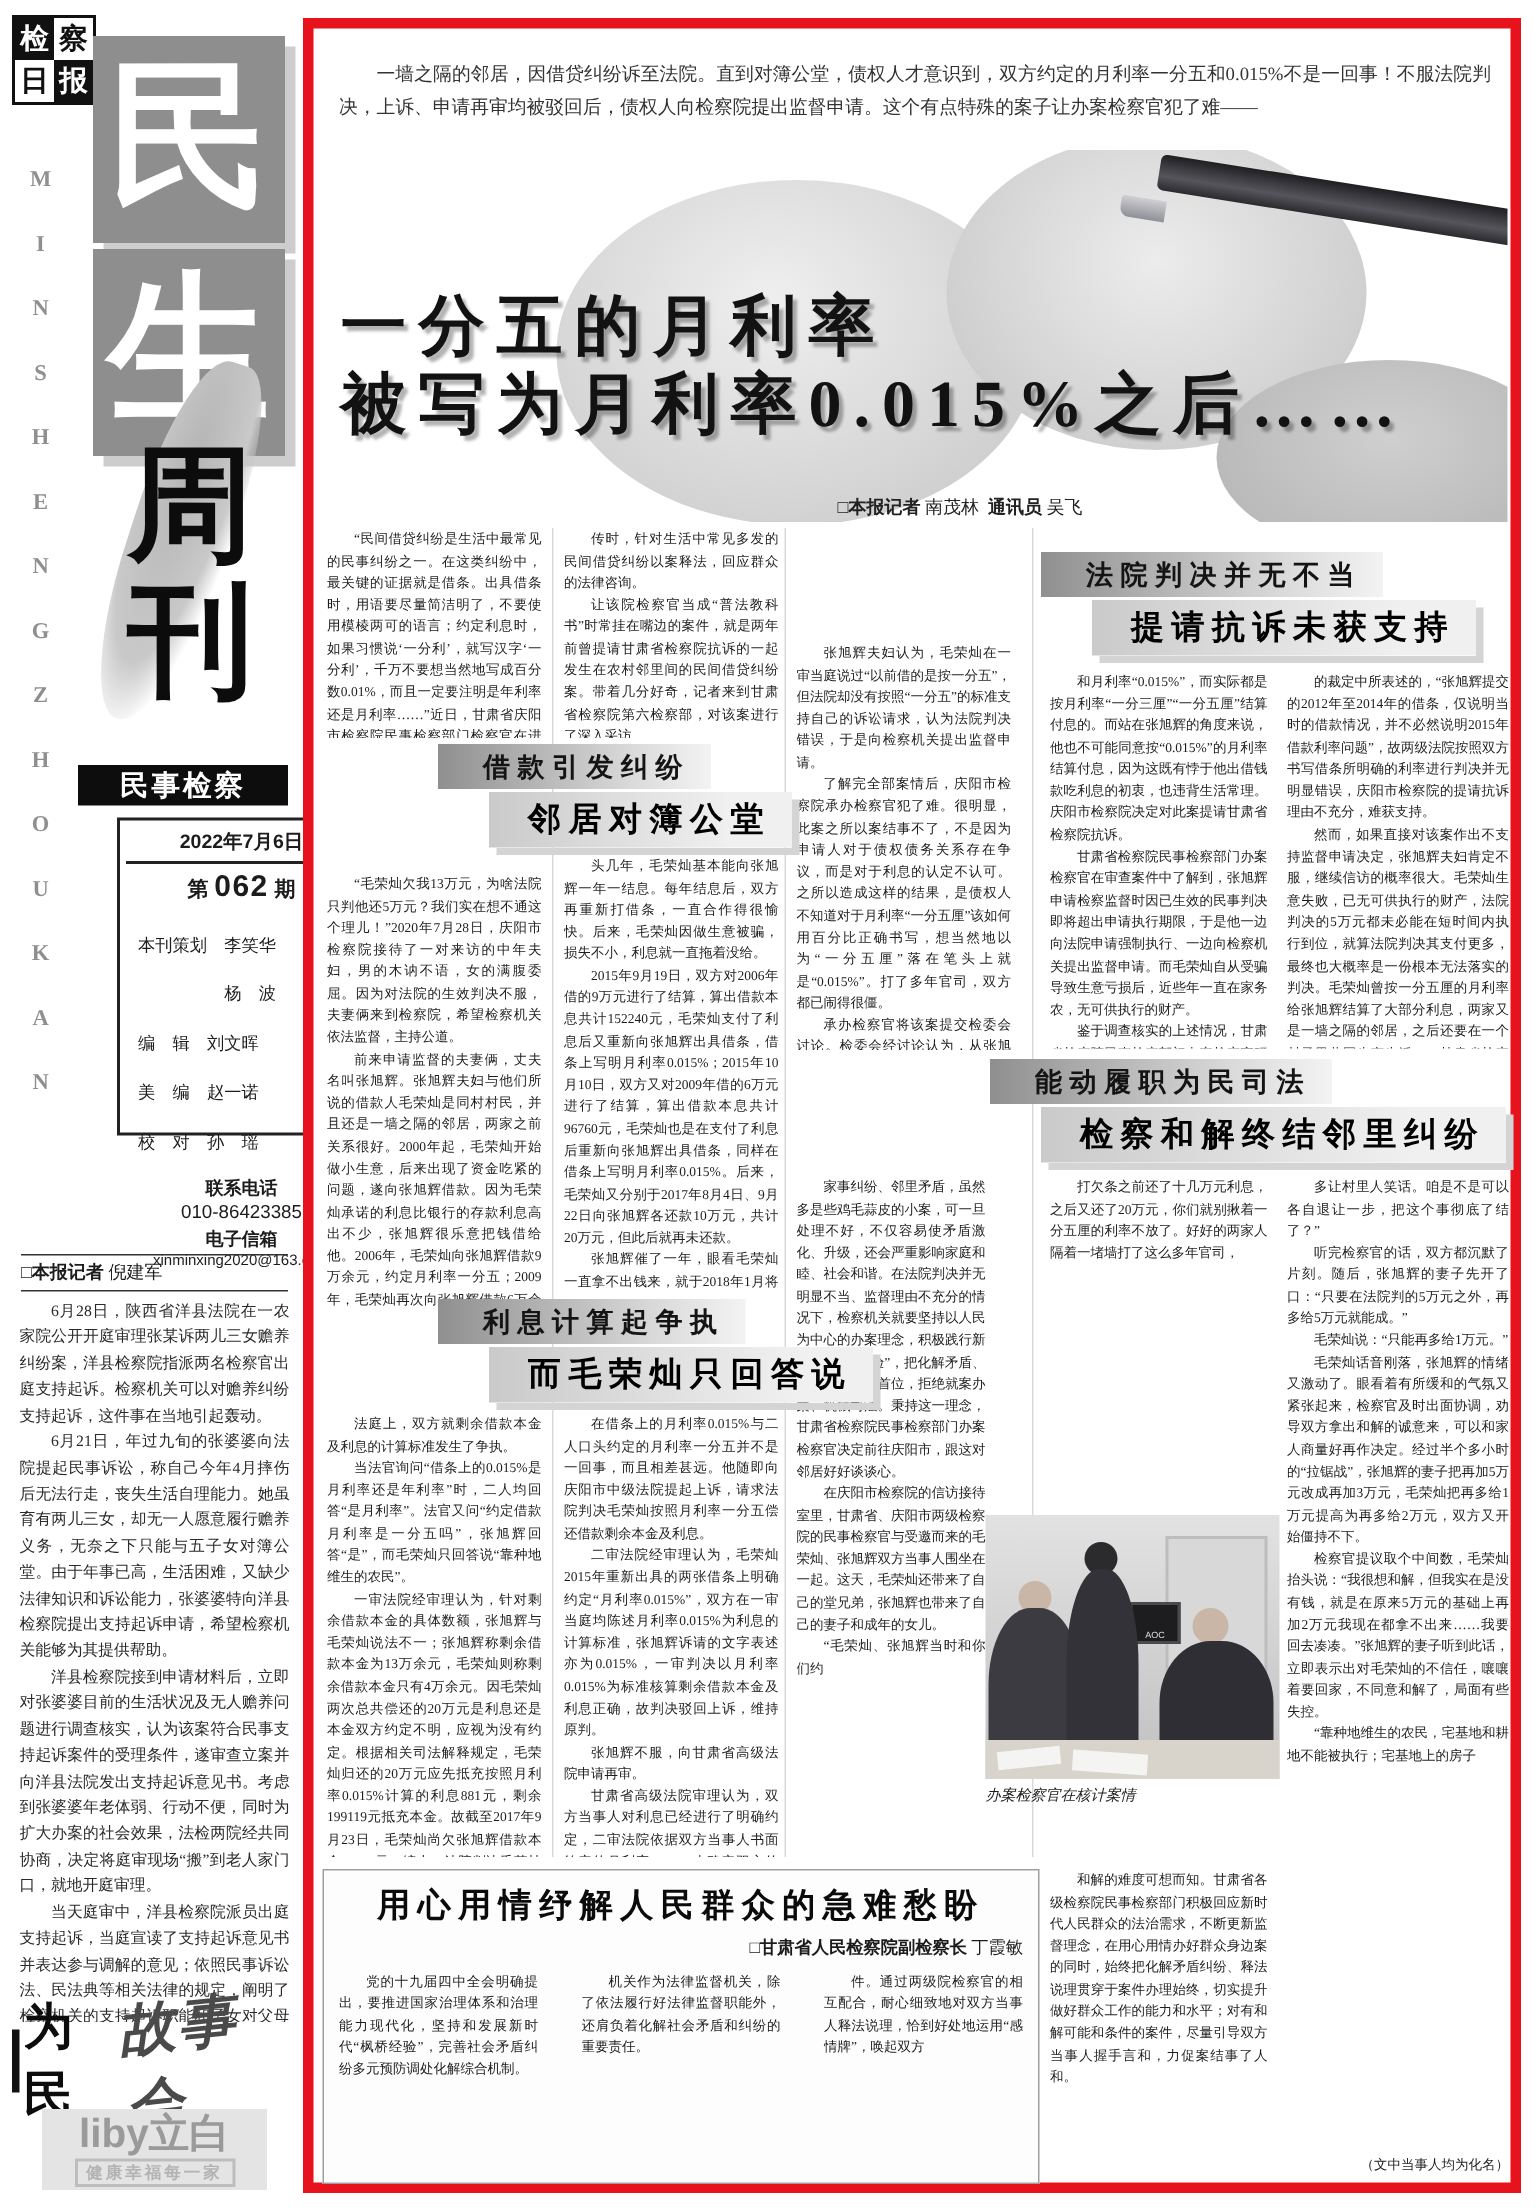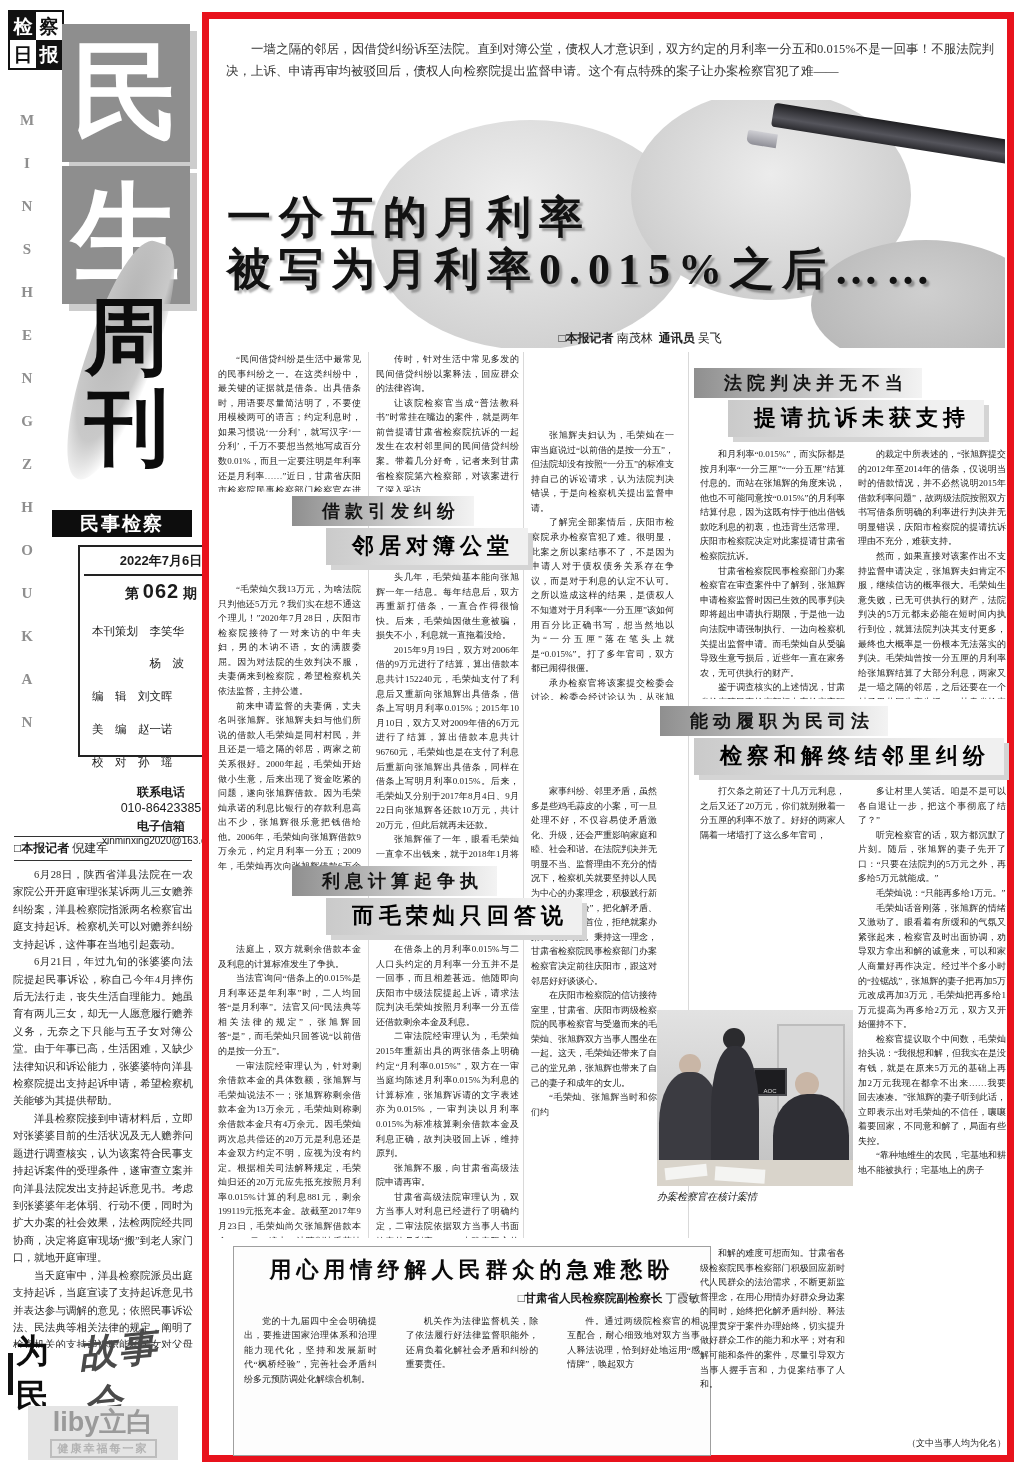--- a/index.html
+++ b/index.html
@@ -76,21 +76,21 @@
   .photo{left:657px;top:1010px;width:196px;height:176px;overflow:hidden;
          background:linear-gradient(180deg,#e2e2e2 0%,#cecece 60%,#c0c0c0 100%);}
   .ph-door{position:absolute;right:8px;top:14px;width:64px;height:100px;background:#d8d8d8;border:2px solid #bdbdbd;}
   .ph-fig{position:absolute;border-radius:45% 45% 8px 8px;}
   .ph-head{position:absolute;border-radius:50%;background:#c9b6a6;}
   .ph-desk{position:absolute;left:0;bottom:0;width:100%;height:26px;background:#d9d4cb;}
   .ph-paper{position:absolute;background:#f4f4f2;}
   .ph-mon{position:absolute;left:96px;top:58px;width:30px;height:24px;background:#1d1d20;border:2px solid #4a4a4e;
           color:#ddd;font-family:"Liberation Sans",sans-serif;font-size:6px;display:flex;align-items:flex-end;justify-content:center;}
   .caption{left:657px;top:1190px;width:196px;font-size:10px;font-style:italic;color:#222;}
-  .bottombox{left:233px;top:1246px;width:478px;height:210px;border:1.5px solid #9f9f9f;box-sizing:border-box;
+  .bottombox{left:215px;top:1246px;width:478px;height:210px;border:1.5px solid #9f9f9f;box-sizing:border-box;
              background:#fdfdfd;padding:8px 10px 6px 10px;}
   .bb-hl{text-align:center;font-weight:900;font-size:22px;letter-spacing:5px;color:#0b0b0b;}
   .bb-by{text-align:right;font-size:11.5px;margin-top:6px;}
   .bb-by b{font-family:"Liberation Sans",sans-serif;}
   .bb-cols{display:flex;gap:29px;margin-top:8px;height:128px;overflow:hidden;}
   .bb-col{flex:1;font-size:9px;line-height:1.6;text-align:justify;overflow:hidden;}
   .bb-col p{margin:0;text-indent:2em;}
   .closing{text-align:right;font-size:9px;}
 </style>
 </head>
@@ -210,21 +210,21 @@
       <p>张旭辉催了一年，眼看毛荣灿一直拿不出钱来，就于2018年1月将毛荣灿起诉至庆阳市西峰区法院，诉请法院判决毛荣灿返还其剩余借款本金13万余元，并支付从2017年9月22日起至债务还清之日止的利息。</p>
     </div>
 
   <div class="abs subhead" style="left:292px;top:866px;">
     <span class="kicker">利息计算起争执</span>
     <span class="stitle indent1">而毛荣灿只回答说</span>
   </div>
 
   <div class="abs coltext" style="left:218px;top:942px;width:143px;height:296px;">
       <p>法庭上，双方就剩余借款本金及利息的计算标准发生了争执。</p>
-      <p>当法官询问“借条上的0.015%是月利率还是年利率”时，二人均回答“是月利率”。法官又问“民法典等相关法律的规定”，张旭辉回答“是”，而毛荣灿只回答说“以前借的是按一分五”。</p>
+      <p>当法官询问“借条上的0.015%是月利率还是年利率”时，二人均回答“是月利率”。法官又问“约定借款月利率是一分五吗”，张旭辉回答“是”，而毛荣灿只回答说“靠种地维生的农民”。</p>
       <p>一审法院经审理认为，针对剩余借款本金的具体数额，张旭辉与毛荣灿说法不一；张旭辉称剩余借款本金为13万余元，毛荣灿则称剩余借款本金只有4万余元。因毛荣灿两次总共偿还的20万元是利息还是本金双方约定不明，应视为没有约定。根据相关司法解释规定，毛荣灿归还的20万元应先抵充按照月利率0.015%计算的利息881元，剩余199119元抵充本金。故截至2017年9月23日，毛荣灿尚欠张旭辉借款本金49881元。综上，法院判决毛荣灿返还张旭辉借款49881元，并按照月利率0.015%支付从2017年9月23日起至还款之日止的利息。</p>
     </div>
   <div class="abs coltext" style="left:376px;top:942px;width:143px;height:296px;">
       <p>在借条上的月利率0.015%与二人口头约定的月利率一分五并不是一回事，而且相差甚远。他随即向庆阳市中级法院提起上诉，请求法院判决毛荣灿按照月利率一分五偿还借款剩余本金及利息。</p>
       <p>二审法院经审理认为，毛荣灿2015年重新出具的两张借条上明确约定“月利率0.015%”，双方在一审当庭均陈述月利率0.015%为利息的计算标准，张旭辉诉请的文字表述亦为0.015%，一审判决以月利率0.015%为标准核算剩余借款本金及利息正确，故判决驳回上诉，维持原判。</p>
       <p>张旭辉不服，向甘肃省高级法院申请再审。</p>
       <p>甘肃省高级法院审理认为，双方当事人对利息已经进行了明确约定，二审法院依据双方当事人书面约定的月利率0.015%来确定双方的债权债务关系及借款本息，并无不当。张旭辉提交的2012年至2014年期间的数张借条，仅说明了当时的借款情况，并不必然说明2015年借款的利率问题，故裁定驳回张旭辉的再审申请。</p>
     </div>
 
   <div class="abs coltext" style="left:531px;top:428px;width:143px;height:272px;">

